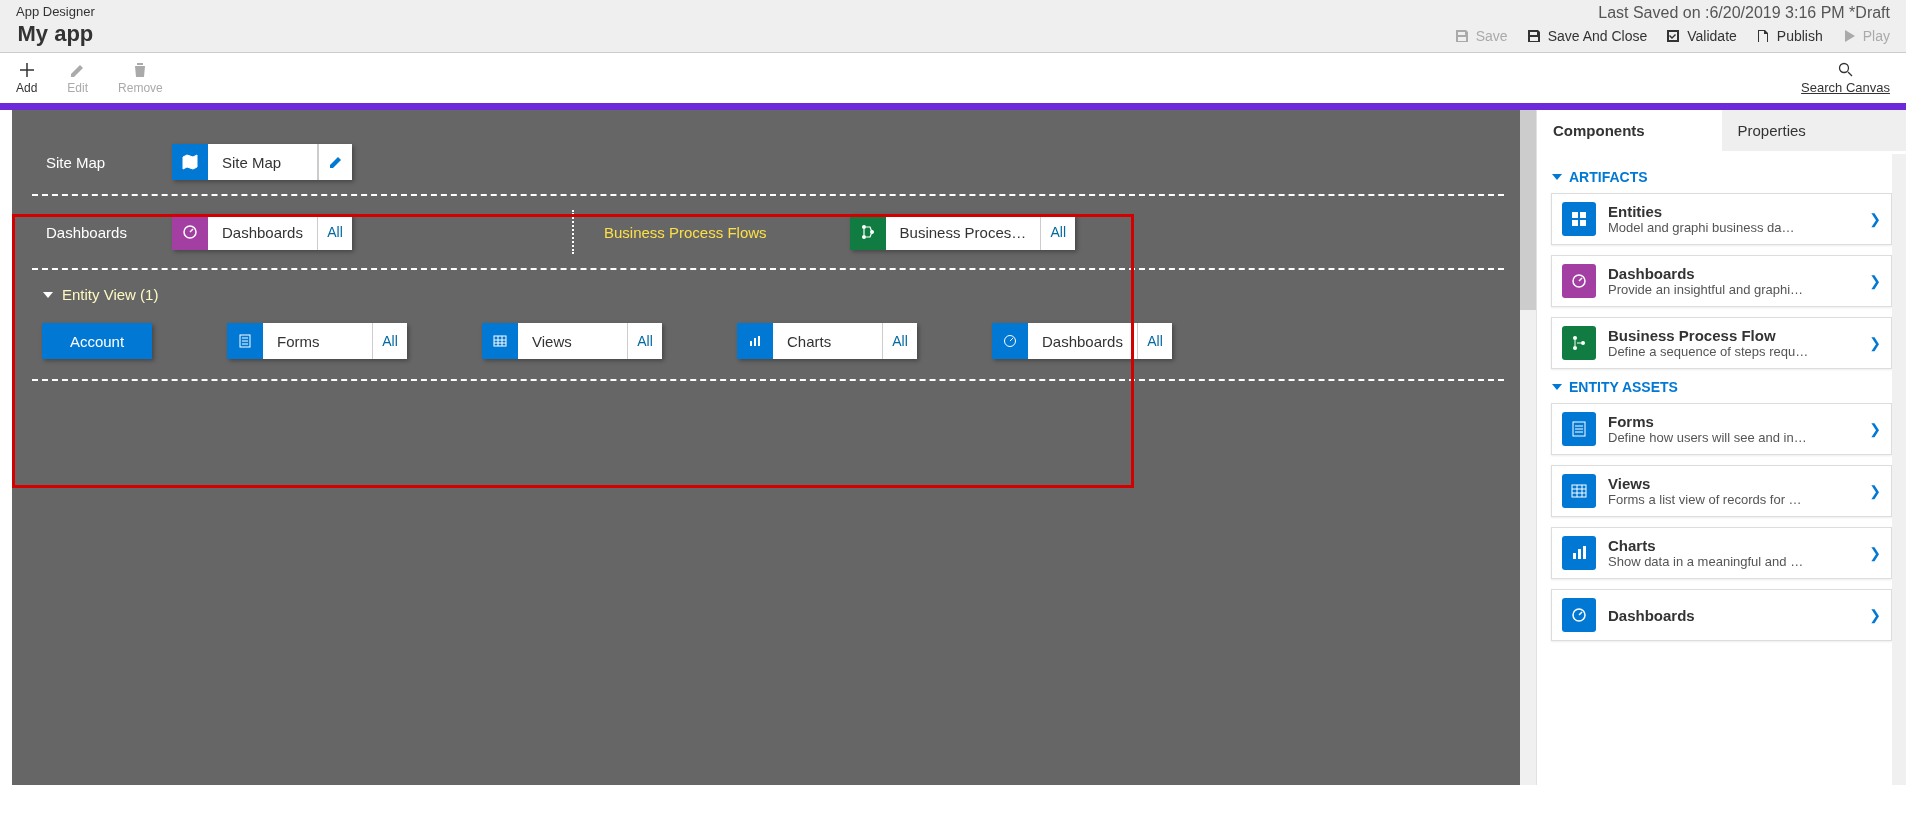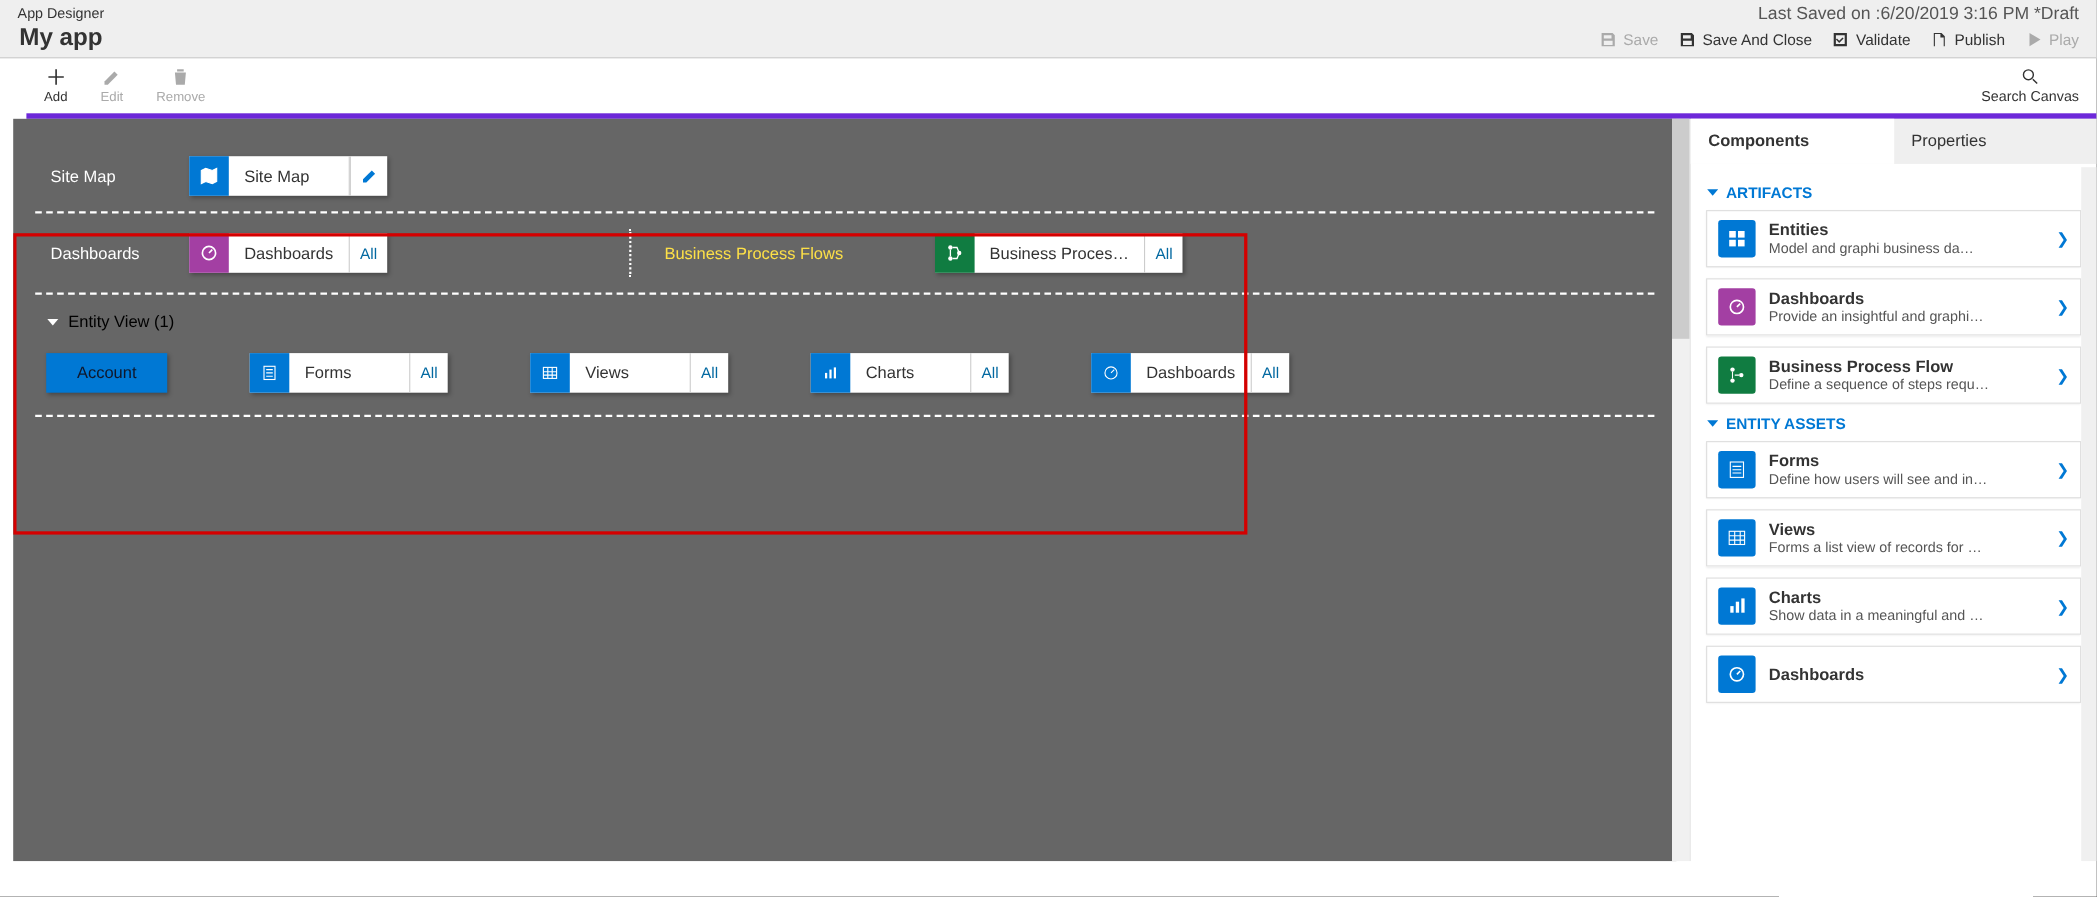--- a/index.html
+++ b/index.html
@@ -10,27 +10,27 @@
 .header-left { display: flex; flex-direction: column; text-align: center; }
 .breadcrumb { font-size: 13px; color: #333; }
 .app-title { font-size: 22px; font-weight: 600; margin-top: 2px; }
 .header-right { display: flex; flex-direction: column; align-items: flex-end; }
 .last-saved { font-size: 16px; color: #555; }
 .header-actions { display: flex; gap: 18px; margin-top: 6px; padding-bottom: 8px; }
 .action-btn { display: inline-flex; align-items: center; gap: 6px; color: #333; cursor: pointer; }
 .action-btn.disabled { color: #aaa; cursor: default; }
 .action-btn svg, .action-btn .glyph { width: 16px; height: 16px; }
 
-.toolbar { display: flex; justify-content: space-between; align-items: center; padding: 8px 16px; border-bottom: 5px solid #6d28d9; margin-left: 24px; }
+.toolbar { display: flex; justify-content: space-between; align-items: center; padding: 8px 16px; border-bottom: 7px solid #6d28d9; }
 .toolbar-left { display: flex; gap: 30px; }
 .tool-item { display: flex; flex-direction: column; align-items: center; gap: 2px; font-size: 12px; cursor: pointer; color: #333; }
 .tool-item.disabled { color: #aaa; cursor: default; }
 .tool-item svg { width: 18px; height: 18px; }
 .toolbar-right { display: flex; align-items: center; }
-.search-canvas { display: flex; flex-direction: column; align-items: center; gap: 2px; font-size: 13px; color: #333; cursor: pointer; }
+.search-canvas { display: flex; flex-direction: column; align-items: center; gap: 2px; font-size: 13px; color: #333; cursor: pointer; text-decoration: underline; }
 
 .main { display: flex; height: calc(815px - 140px); }
 .canvas-wrap { flex: 1; position: relative; padding: 0 12px; }
 .canvas { background: #666; height: 100%; position: relative; padding: 20px; overflow: hidden; }
 .scrollbar-v { position: absolute; right: 0; top: 0; width: 16px; height: 100%; background: #f0f0f0; }
 .scrollbar-thumb { width: 100%; height: 200px; background: #ccc; }
 
 .row { display: flex; align-items: center; padding: 14px 0; }
 .dashed-divider { border-top: 2px dashed #fff; }
 .row-label { width: 140px; color: #fff; font-size: 15px; padding-left: 14px; }
@@ -41,23 +41,23 @@
 .tile-icon.purple { background: #a33fa3; }
 .tile-icon.green { background: #107c41; }
 .tile-text { padding: 0 14px; display: flex; align-items: center; font-size: 15px; color: #333; min-width: 110px; border-right: 1px solid #ccc; }
 .tile-edit { width: 34px; display: flex; align-items: center; justify-content: center; border-left: 1px solid #ccc; }
 .tile-all { width: 34px; display: flex; align-items: center; justify-content: center; font-size: 14px; color: #0369a1; }
 
 .bpf-section { display: flex; align-items: center; margin-left: 220px; }
 .bpf-divider { border-left: 2px dotted #fff; height: 44px; margin-right: 30px; }
 .bpf-label { color: #fde047; font-size: 15px; margin-right: 83px; }
 
-.entity-header { display: flex; align-items: center; gap: 8px; color: #000000; font-size: 15px; padding: 16px 10px 10px 10px; }
+.entity-header { display: flex; align-items: center; gap: 8px; color: #fef9c3; font-size: 15px; padding: 16px 10px 10px 10px; }
 .entity-row { display: flex; gap: 75px; padding: 10px 10px 20px 10px; }
-.account-tile { background: #0078d4; color: #0f172a; width: 110px; height: 36px; display: flex; align-items: center; justify-content: center; box-shadow: 2px 2px 4px rgba(0,0,0,0.3); font-size: 15px; }
+.account-tile { background: #0078d4; color: #ffffff; width: 110px; height: 36px; display: flex; align-items: center; justify-content: center; box-shadow: 2px 2px 4px rgba(0,0,0,0.3); font-size: 15px; }
 
 .highlight-box { position: absolute; border: 3px solid #d40000; pointer-events: none; }
 
 .side-panel { width: 370px; border-left: 1px solid #e1e1e1; display: flex; flex-direction: column; position: relative; }
 .side-tabs { display: flex; background: #efefef; }
 .side-tab { flex: 1; padding: 12px 16px; font-size: 15px; cursor: pointer; }
 .side-tab.active { background: #fff; font-weight: 600; }
 .side-content { padding: 10px 14px; overflow-y: auto; flex: 1; }
 .section-header { display: flex; align-items: center; gap: 6px; color: #0078d4; font-weight: 600; font-size: 14px; margin: 8px 0; cursor: pointer; }
 .section-header svg { width: 12px; height: 12px; fill: #0078d4; }

